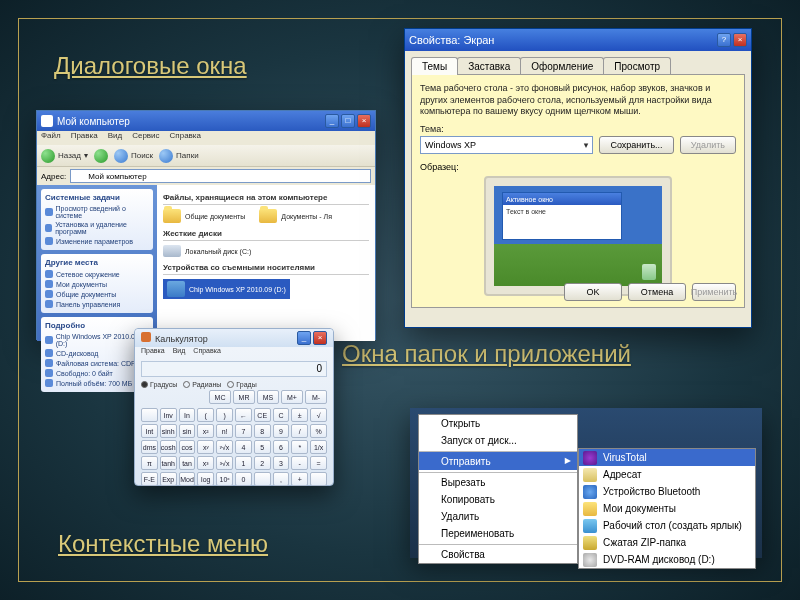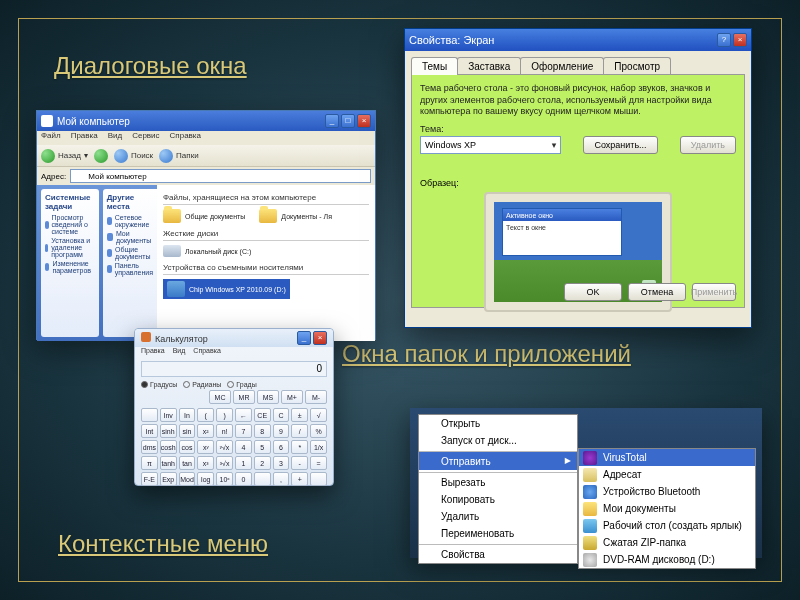--- a/index.html
+++ b/index.html
@@ -20,50 +20,50 @@
   .winbtn.close{background:linear-gradient(#e87060,#c03020)}
   .xp-menubar{height:14px;background:#ece9d8;font-size:8px;padding:0 4px;color:#333;display:flex;gap:10px;align-items:flex-start}
   .xp-toolbar{height:22px;background:linear-gradient(#f5f3ea,#e5e2d0);border-bottom:1px solid #c8c4b0;display:flex;align-items:center;padding:0 4px;gap:6px}
   .tbtn{display:flex;align-items:center;gap:3px;font-size:8px;color:#333}
   .circ{width:14px;height:14px;border-radius:50%;display:inline-block}
   .circ.g{background:radial-gradient(circle at 30% 30%,#8de08d,#2a9a2a)}
   .circ.b{background:radial-gradient(circle at 30% 30%,#9cc8f5,#3a7ad0)}
   .xp-addr{height:18px;background:#ece9d8;display:flex;align-items:center;padding:0 4px;gap:4px}
   .addr-input{flex:1;height:14px;background:#fff;border:1px solid #7a9ac8;font-size:8px;padding:0 3px;display:flex;align-items:center}
   .exp-body{display:flex;height:156px}
-  .side{width:120px;background:linear-gradient(#6a95d8,#426fc0);padding:4px;color:#22407a;font-size:7px;display:flex;flex-direction:row;gap:4px}
+  .side{width:120px;background:linear-gradient(#6a95d8,#426fc0);padding:4px;color:#22407a;font-size:7px;display:flex;flex-direction:column;gap:4px}
   .side-group{background:linear-gradient(#fff,#e4ecfa);border-radius:3px;padding:4px}
   .side-group h4{font-size:8px;color:#2a4a8a;margin-bottom:2px}
   .side-group div{padding:1px 0;display:flex;align-items:center;gap:3px}
   .dot{width:8px;height:8px;background:#5a8ad8;border-radius:2px;display:inline-block}
   .main{flex:1;background:#fff;padding:6px;font-size:8px;color:#222}
-  .main h5{font-size:8px;color:#333;border-bottom:1px solid #ccc;margin:2px 0 4px;padding-bottom:2px;font-weight:normal}
+  .main h5{font-size:8px;color:#333;border-bottom:1px solid #ccc;margin:2px 0 4px;padding-bottom:2px;font-weight:bold}
   .filerow{display:flex;gap:14px;margin-bottom:6px}
   .file-item{display:flex;align-items:center;gap:4px;font-size:7px}
   .folder-ico{width:18px;height:14px;background:linear-gradient(#fce37a,#e8b840);border-radius:2px;position:relative}
   .folder-ico::before{content:"";position:absolute;top:-3px;left:1px;width:8px;height:4px;background:#fce37a;border-radius:2px 2px 0 0}
   .drive-ico{width:18px;height:12px;background:linear-gradient(#dce5f0,#a8b8cc);border-radius:2px}
   .usb-ico{width:18px;height:16px;background:linear-gradient(#6aa8e0,#3a7ac8);border-radius:2px}
 
   
   .dispdlg{position:absolute;left:404px;top:28px;width:348px;height:300px;background:#ece9d8;border:1px solid #003c8c;box-shadow:0 12px 30px rgba(0,0,0,.5)}
   .dlg-tb{height:22px;background:linear-gradient(#4680e0,#2150c0);display:flex;align-items:center;justify-content:space-between;padding:0 4px;color:#fff;font-size:11px}
   .dlg-body{padding:6px}
   .tabs{display:flex;font-size:10px}
   .tab{padding:3px 10px;background:#ece9d8;border:1px solid #999;border-bottom:none;margin-right:-1px;border-radius:3px 3px 0 0}
   .tab.active{background:#fcfcf8;position:relative;z-index:2}
-  .tabcontent{border:1px solid #999;background:#bef264;margin-top:-1px;padding:8px;height:234px;position:relative}
+  .tabcontent{border:1px solid #999;background:#fef9c3;margin-top:-1px;padding:8px;height:234px;position:relative}
   .desc{font-size:9px;color:#222;line-height:1.3}
   .fld-label{font-size:9px;margin-top:6px;color:#222}
-  .fldrow{display:flex;gap:22px;align-items:center;margin-top:2px}
+  .fldrow{display:flex;gap:6px;align-items:center;margin-top:2px}
   .combo{flex:1;height:18px;background:#fff;border:1px solid #7a9ac8;font-size:9px;padding:0 4px;display:flex;align-items:center;justify-content:space-between}
   .combo::after{content:"▾";color:#333}
   .sbtn{height:18px;padding:0 10px;font-size:9px;background:linear-gradient(#fefefe,#e2e0d2);border:1px solid #888;border-radius:3px;display:flex;align-items:center}
   .sbtn.dis{color:#999}
-  .preview-label{font-size:9px;margin-top:24px}
+  .preview-label{font-size:9px;margin-top:8px}
   .monitor{margin:4px auto 0;width:188px;height:120px;background:#e8e5d5;border:2px solid #ccc9b8;border-radius:4px;padding:8px;position:relative}
   .screen{width:100%;height:100%;background:linear-gradient(#3a72c8 0,#3a72c8 58%,#5a9a3a 58%,#4a8a2a 100%);position:relative;overflow:hidden}
   .active-win{position:absolute;left:8px;top:6px;width:120px;height:48px;background:#fff;border:1px solid #225ab0}
   .active-win .aw-tb{height:12px;background:linear-gradient(#4a80e0,#2a5ac0);color:#fff;font-size:7px;padding:0 3px;display:flex;align-items:center}
   .aw-body{font-size:7px;color:#333;padding:3px}
   .bin{position:absolute;right:6px;bottom:6px;width:14px;height:16px;background:linear-gradient(#c8e8c8,#88c888);border-radius:2px}
   .dlg-footer{position:absolute;bottom:6px;right:8px;display:flex;gap:6px}
 
   
   .calc{position:absolute;left:134px;top:328px;width:200px;height:158px;background:linear-gradient(#f2f6fb,#dbe6f3);border:1px solid #9ab0cc;border-radius:4px;box-shadow:0 10px 25px rgba(0,0,0,.5)}

